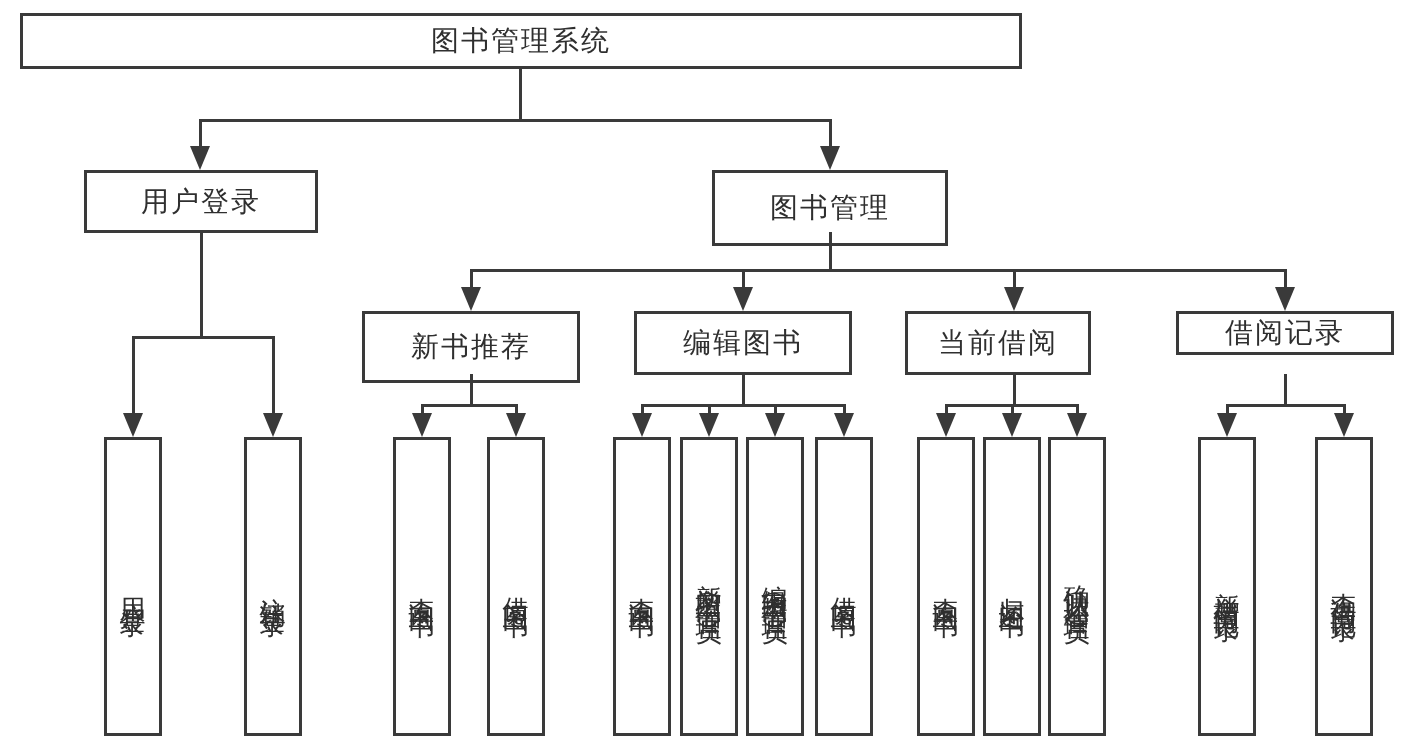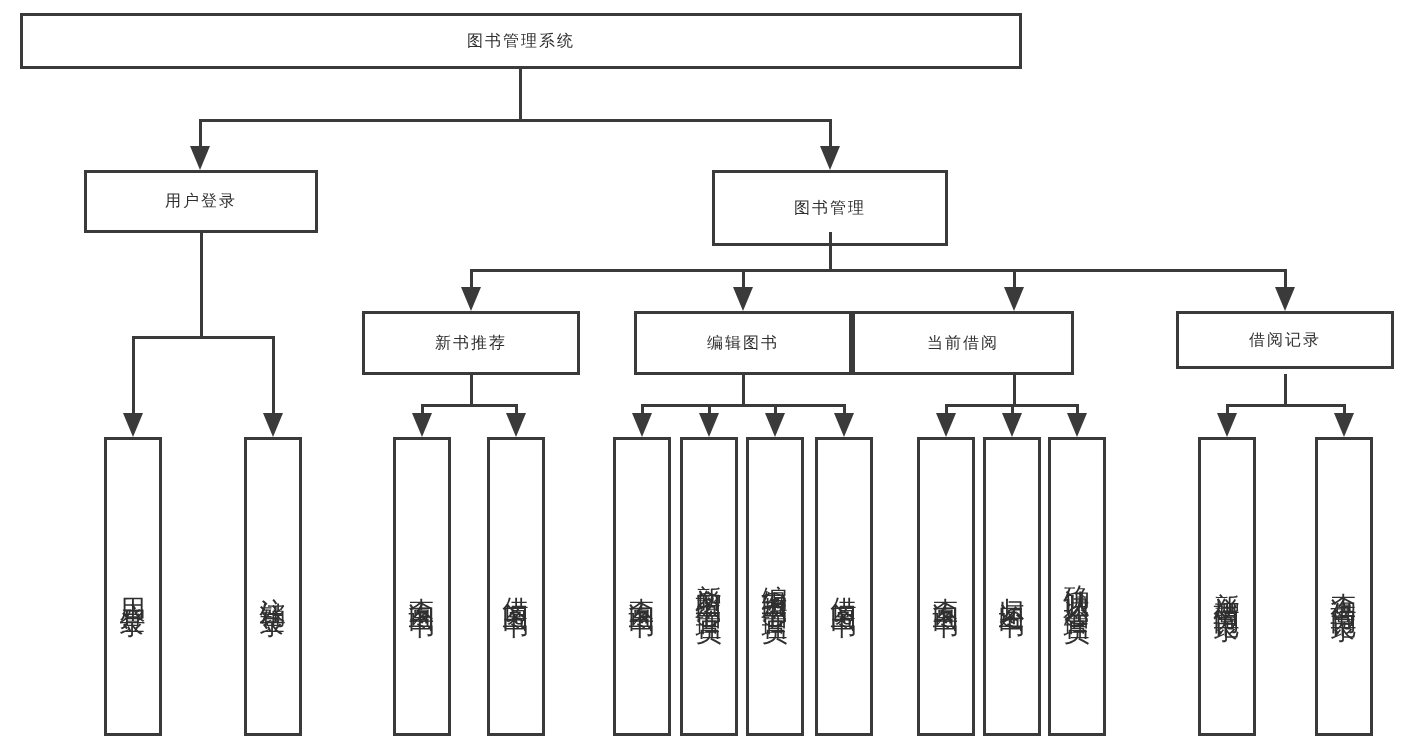--- a/index.html
+++ b/index.html
@@ -19,21 +19,21 @@
   .hnode {
     position: absolute;
     box-sizing: border-box;
     border: 3px solid var(--line, #3a3a3a);
     background: #ffffff;
     display: flex;
     align-items: center;
     justify-content: center;
   }
   .hnode span {
-    font-size: 16px;
+    font-size: 28px;
     letter-spacing: 2px;
     color: var(--text, #2f2f2f);
     white-space: nowrap;
   }
   
   .vnode {
     position: absolute;
     box-sizing: border-box;
     border: 3px solid var(--line, #3a3a3a);
     background: #ffffff;
@@ -117,30 +117,30 @@
   <div class="hline" style="left:470px;top:269px;width:816px"></div>
   <div class="vline" style="left:470px;top:269px;height:21px"></div>
   <div class="arrow" style="left:461px;top:287px"></div>
   <div class="vline" style="left:742px;top:269px;height:21px"></div>
   <div class="arrow" style="left:733px;top:287px"></div>
   <div class="vline" style="left:1013px;top:269px;height:21px"></div>
   <div class="arrow" style="left:1004px;top:287px"></div>
   <div class="vline" style="left:1284px;top:269px;height:21px"></div>
   <div class="arrow" style="left:1275px;top:287px"></div>
 
-  <div class="hnode" style="left:362px;top:311px;width:218px;height:64px">
+  <div class="hnode" style="left:362px;top:311px;width:218px;height:72px">
     <span>新书推荐</span>
   </div>
   <div class="hnode" style="left:634px;top:311px;width:218px;height:64px">
     <span>编辑图书</span>
   </div>
-  <div class="hnode" style="left:852px;top:311px;width:222px;height:64px">
+  <div class="hnode" style="left:905px;top:311px;width:186px;height:64px">
     <span>当前借阅</span>
   </div>
-  <div class="hnode" style="left:1176px;top:311px;width:218px;height:58px">
+  <div class="hnode" style="left:1176px;top:311px;width:218px;height:44px">
     <span>借阅记录</span>
   </div>
 
   <div class="vline" style="left:470px;top:374px;height:30px"></div>
   <div class="hline" style="left:421px;top:404px;width:97px"></div>
   <div class="vline" style="left:421px;top:404px;height:12px"></div>
   <div class="arrow" style="left:412px;top:413px"></div>
   <div class="vline" style="left:515px;top:404px;height:12px"></div>
   <div class="arrow" style="left:506px;top:413px"></div>
 

